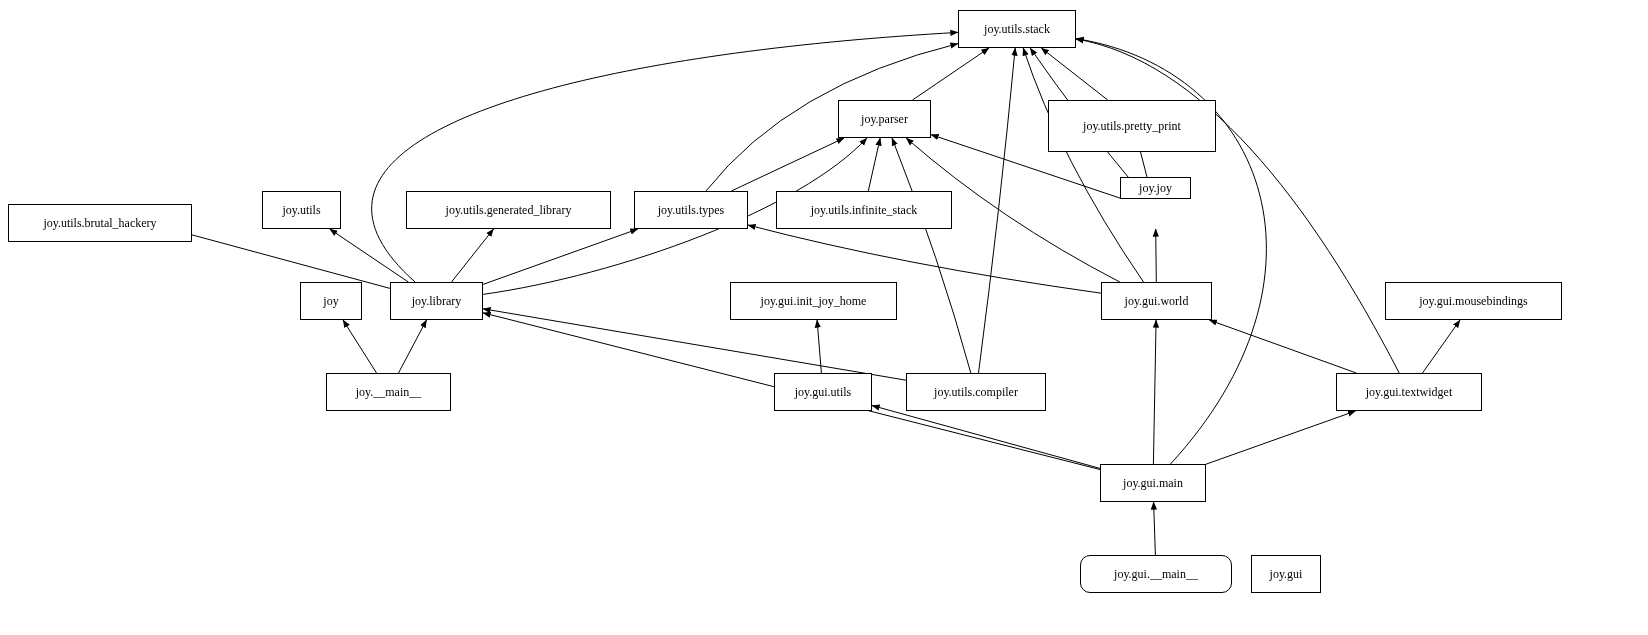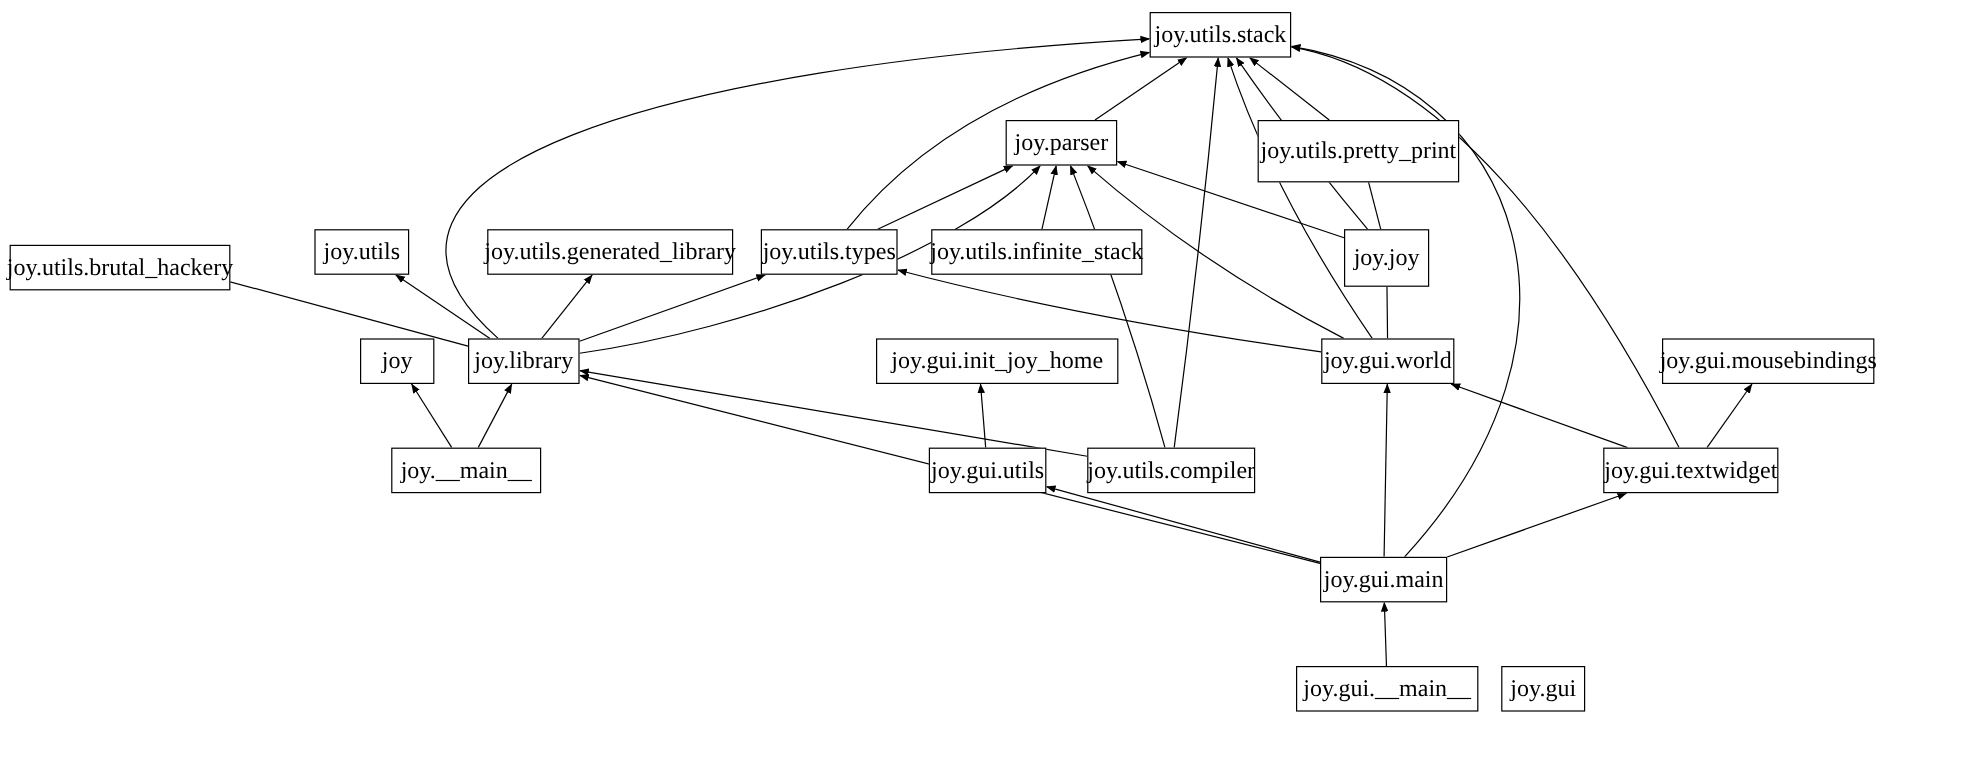--- a/index.html
+++ b/index.html
@@ -31,21 +31,21 @@
   }
   .node {
     position: absolute;
     box-sizing: border-box;
     border: 1px solid var(--node-border, #000);
     background: var(--node-fill, #fff);
     color: var(--text-color, #000);
     display: flex;
     align-items: center;
     justify-content: center;
-    font-size: 20px;
+    font-size: 12px;
     line-height: 1;
     white-space: nowrap;
   }
   .edge {
     fill: none;
     stroke: var(--edge-color, #000);
     stroke-width: 1;
   }
 </style>
 </head>
@@ -110,30 +110,30 @@
       </div>
       <div class="node" style="left: 406px; top: 191px; width: 205px; height: 38px;">
         <span>joy.utils.generated_library</span>
       </div>
       <div class="node" style="left: 634px; top: 191px; width: 114px; height: 38px;">
         <span>joy.utils.types</span>
       </div>
       <div class="node" style="left: 776px; top: 191px; width: 176px; height: 38px;">
         <span>joy.utils.infinite_stack</span>
       </div>
-      <div class="node" style="left: 1120px; top: 191px; width: 71px; height: 48px; font-family: Liberation Serif, serif;">
+      <div class="node" style="left: 1120px; top: 177px; width: 71px; height: 22px; font-family: Liberation Serif, serif;">
         <span>joy.joy</span>
       </div>
       <div class="node" style="left: 300px; top: 282px; width: 62px; height: 38px;">
         <span>joy</span>
       </div>
       <div class="node" style="left: 390px; top: 282px; width: 93px; height: 38px;">
         <span>joy.library</span>
       </div>
-      <div class="node" style="left: 730px; top: 282px; width: 202px; height: 38px;">
+      <div class="node" style="left: 730px; top: 282px; width: 167px; height: 38px;">
         <span>joy.gui.init_joy_home</span>
       </div>
       <div class="node" style="left: 1101px; top: 282px; width: 111px; height: 38px;">
         <span>joy.gui.world</span>
       </div>
       <div class="node" style="left: 1385px; top: 282px; width: 177px; height: 38px;">
         <span>joy.gui.mousebindings</span>
       </div>
       <div class="node" style="left: 326px; top: 373px; width: 125px; height: 38px;">
         <span>joy.__main__</span>
@@ -143,20 +143,20 @@
       </div>
       <div class="node" style="left: 1336px; top: 373px; width: 146px; height: 38px;">
         <span>joy.gui.textwidget</span>
       </div>
       <div class="node" style="left: 906px; top: 373px; width: 140px; height: 38px;">
         <span>joy.utils.compiler</span>
       </div>
       <div class="node" style="left: 1100px; top: 464px; width: 106px; height: 38px;">
         <span>joy.gui.main</span>
       </div>
-      <div class="node" style="left: 1080px; top: 555px; width: 152px; height: 38px;">
+      <div class="node" style="left: 1080px; top: 555px; width: 152px; height: 38px; border-radius: 10px;">
         <span>joy.gui.__main__</span>
       </div>
       <div class="node" style="left: 1251px; top: 555px; width: 70px; height: 38px;">
         <span>joy.gui</span>
       </div>
     </div>
 </div>
 
 </body></html>

